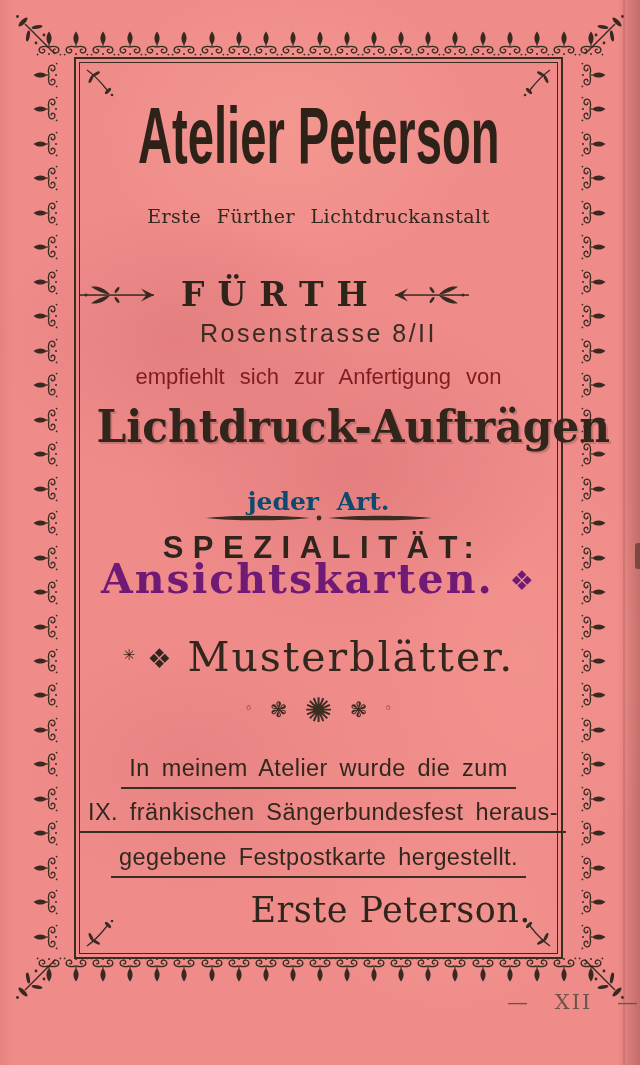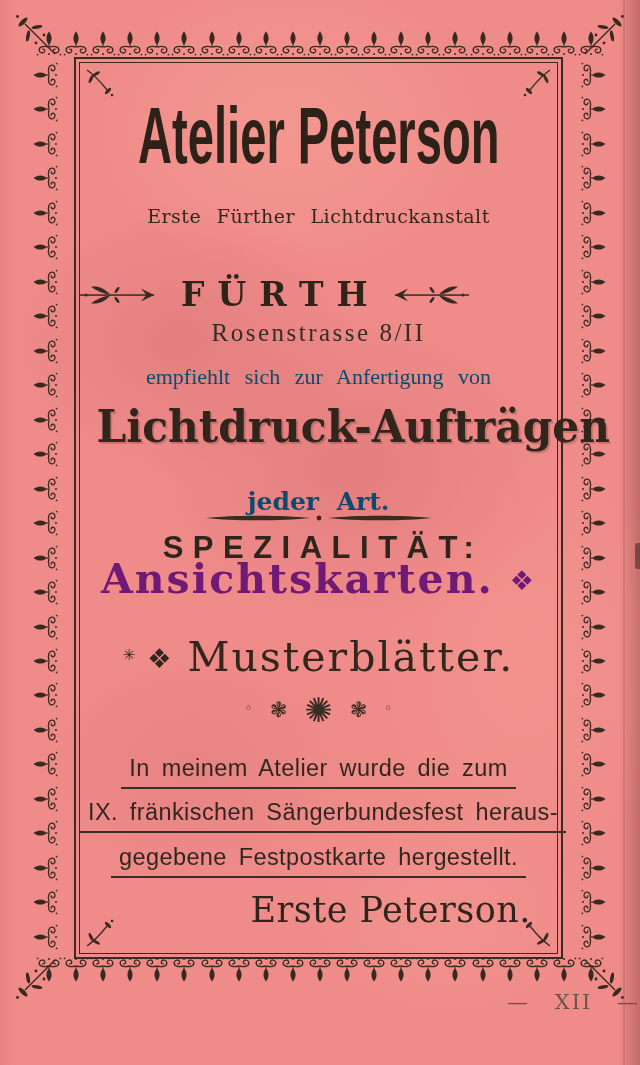--- a/index.html
+++ b/index.html
@@ -59,25 +59,25 @@
 
   .subtitle{top:142px;font-family:"DejaVu Serif",serif;font-size:19px;
     word-spacing:9px;letter-spacing:0.5px;color:#33271d;white-space:nowrap;}
 
   .city-row{top:212px;display:flex;align-items:center;gap:14px;}
   .city{font-family:"DejaVu Serif",serif;font-weight:800;font-size:33px;
     letter-spacing:13px;padding-left:13px;color:#2f241a;}
   .leaf-arrow{width:74px;height:22px;color:#382a20;}
   .leaf-arrow.mirror{transform:scaleX(-1);}
 
-  .address{top:256px;font-family:Liberation Serif, serif;font-size:25px;
+  .address{top:256px;font-family:Liberation Sans, sans-serif;font-size:25px;
     letter-spacing:2.5px;color:#3a2c22;}
 
-  .intro{top:301px;font-family:Liberation Serif, serif;font-size:22px;
-    word-spacing:9px;color:#0c4a6e;}
+  .intro{top:301px;font-family:Liberation Sans, sans-serif;font-size:22px;
+    word-spacing:9px;color:#7f1d1d;}
 
   .offer{top:337px;font-family:"DejaVu Serif",serif;font-weight:700;font-size:45px;
     color:#32261c;white-space:nowrap;text-shadow:2px 2px 0 rgba(90,55,48,0.25);}
   .offer .squeeze{display:inline-block;transform:scaleX(0.94);transform-origin:center;}
 
   .offer-sub{top:424px;font-family:"DejaVu Serif",serif;font-weight:700;font-size:25px;
     word-spacing:9px;color:#0c4a6e;}
 
   .divider{top:446px;}
   .divider svg{width:230px;height:12px;color:#3a2c21;}

